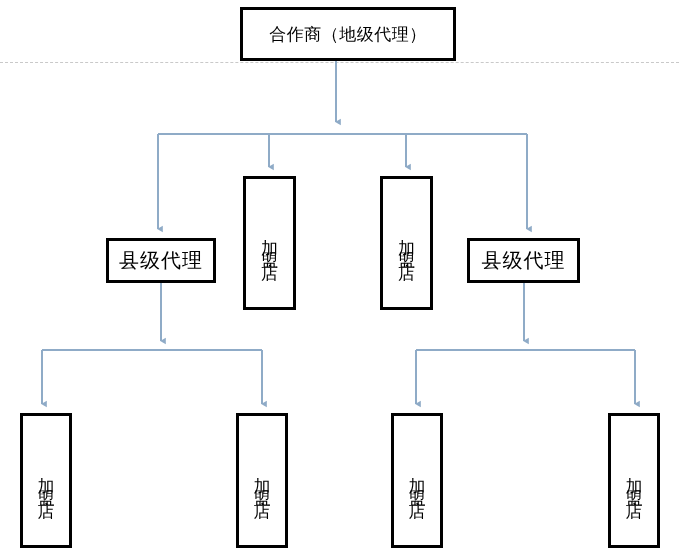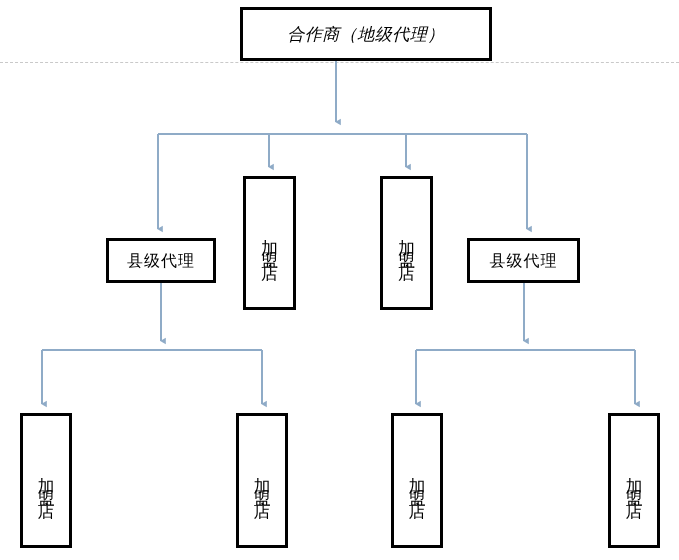--- a/index.html
+++ b/index.html
@@ -47,21 +47,21 @@
   }
   .node .label {
     display: block;
     text-align: center;
     line-height: 1.35;
     letter-spacing: 1px;
   }
   
   .node.horiz .label {
     writing-mode: horizontal-tb;
-    font-size: 16px;
+    font-size: 20px;
   }
   .node.root {
     border-width: 3px;
   }
   .node.root .label {
     font-size: 17px;
     letter-spacing: 0.5px;
   }
   
   .node.vert .label {
@@ -102,21 +102,21 @@
       <line x1="42" y1="350" x2="42" y2="404" marker-end="url(#ah)"></line>
       <line x1="262" y1="350" x2="262" y2="404" marker-end="url(#ah)"></line>
 
       <line x1="524" y1="283" x2="524" y2="341" marker-end="url(#ah)"></line>
       <line x1="416" y1="350" x2="635" y2="350"></line>
       <line x1="416" y1="350" x2="416" y2="404" marker-end="url(#ah)"></line>
       <line x1="635" y1="350" x2="635" y2="404" marker-end="url(#ah)"></line>
     </g>
   </svg>
 
-  <div class="node horiz root" style="left:240px; top:7px; width:252px; height:54px;font-style:italic;">
+  <div class="node horiz root" style="left:240px; top:7px; width:216px; height:54px;">
     <span class="label">合作商（地级代理）</span>
   </div>
 
   <div class="node horiz" style="left:106px; top:238px; width:110px; height:45px;">
     <span class="label">县级代理</span>
   </div>
 
   <div class="node vert" style="left:243px; top:176px; width:53px; height:134px;">
     <span class="label">加盟店</span>
   </div>

